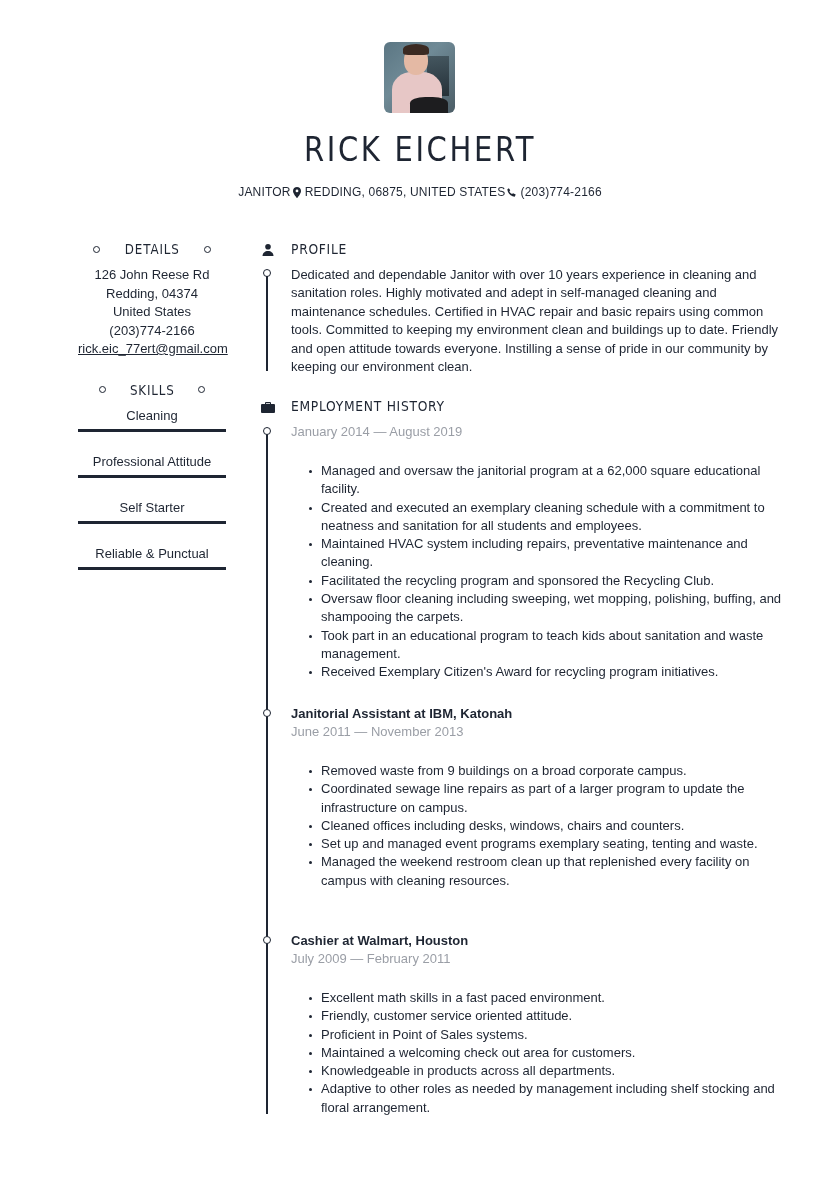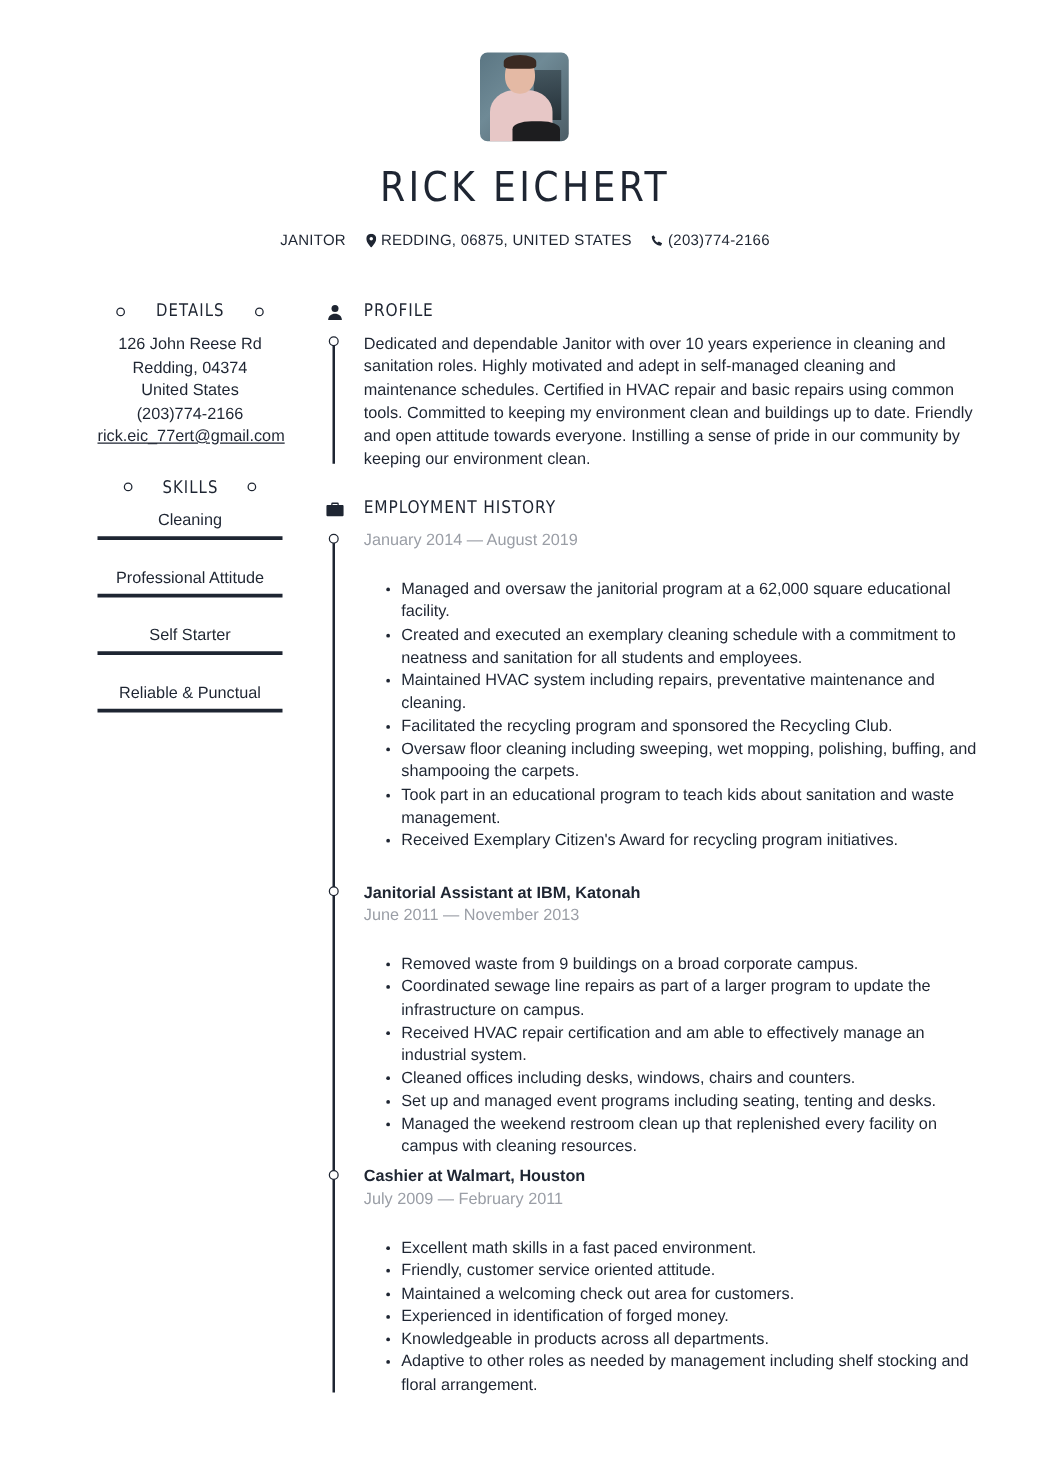--- a/index.html
+++ b/index.html
@@ -38,21 +38,21 @@
     }
 
     .name {
       position: absolute; left: 0; top: 130px; width: 840px; text-align: center;
       font-family: "DejaVu Sans", sans-serif; font-size: 33px; letter-spacing: 3px;
       font-weight: normal; color: #1e2532;
       transform: scaleX(0.88);
     }
     .subheader {
       position: absolute; left: 0; top: 185px; width: 840px;
-      display: flex; justify-content: center; align-items: center; gap: 16px;
+      display: flex; justify-content: center; align-items: center; gap: 2px;
       font-size: 12px; color: #1e2532; letter-spacing: 0.2px;
     }
     .subheader .item { display: flex; align-items: center; gap: 4px; }
     .subheader svg { display: block; }
 
     
     .left { position: absolute; left: 78px; top: 238px; width: 148px; text-align: center; }
     .sec-title-left {
       display: flex; justify-content: center; align-items: center; gap: 20px;
       font-family: "DejaVu Sans", sans-serif; font-size: 14px; letter-spacing: 1px;
@@ -192,31 +192,30 @@
     <li>Received Exemplary Citizen's Award for recycling program initiatives.</li>
   </ul>
 </div>
 
 <div class="job" style="top:705px;">
   <div class="job-title">Janitorial Assistant at IBM, Katonah</div>
   <div class="job-dates">June 2011 — November 2013</div>
   <ul>
     <li>Removed waste from 9 buildings on a broad corporate campus.</li>
     <li>Coordinated sewage line repairs as part of a larger program to update the infrastructure on campus.</li>
-    <li>Received HVAC repair certification and am able to effectively manage an industrial system.</li>
     <li>Cleaned offices including desks, windows, chairs and counters.</li>
-    <li>Set up and managed event programs including seating, tenting and desks.</li>
+    <li>Set up and managed event programs exemplary seating, tenting and waste.</li>
     <li>Managed the weekend restroom clean up that replenished every facility on campus with cleaning resources.</li>
   </ul>
 </div>
 
 <div class="job" style="top:932px;">
   <div class="job-title">Cashier at Walmart, Houston</div>
   <div class="job-dates">July 2009 — February 2011</div>
   <ul>
     <li>Excellent math skills in a fast paced environment.</li>
     <li>Friendly, customer service oriented attitude.</li>
+    <li>Proficient in Point of Sales systems.</li>
     <li>Maintained a welcoming check out area for customers.</li>
-    <li>Experienced in identification of forged money.</li>
     <li>Knowledgeable in products across all departments.</li>
     <li>Adaptive to other roles as needed by management including shelf stocking and floral arrangement.</li>
   </ul>
 </div>
 
 </body></html>

